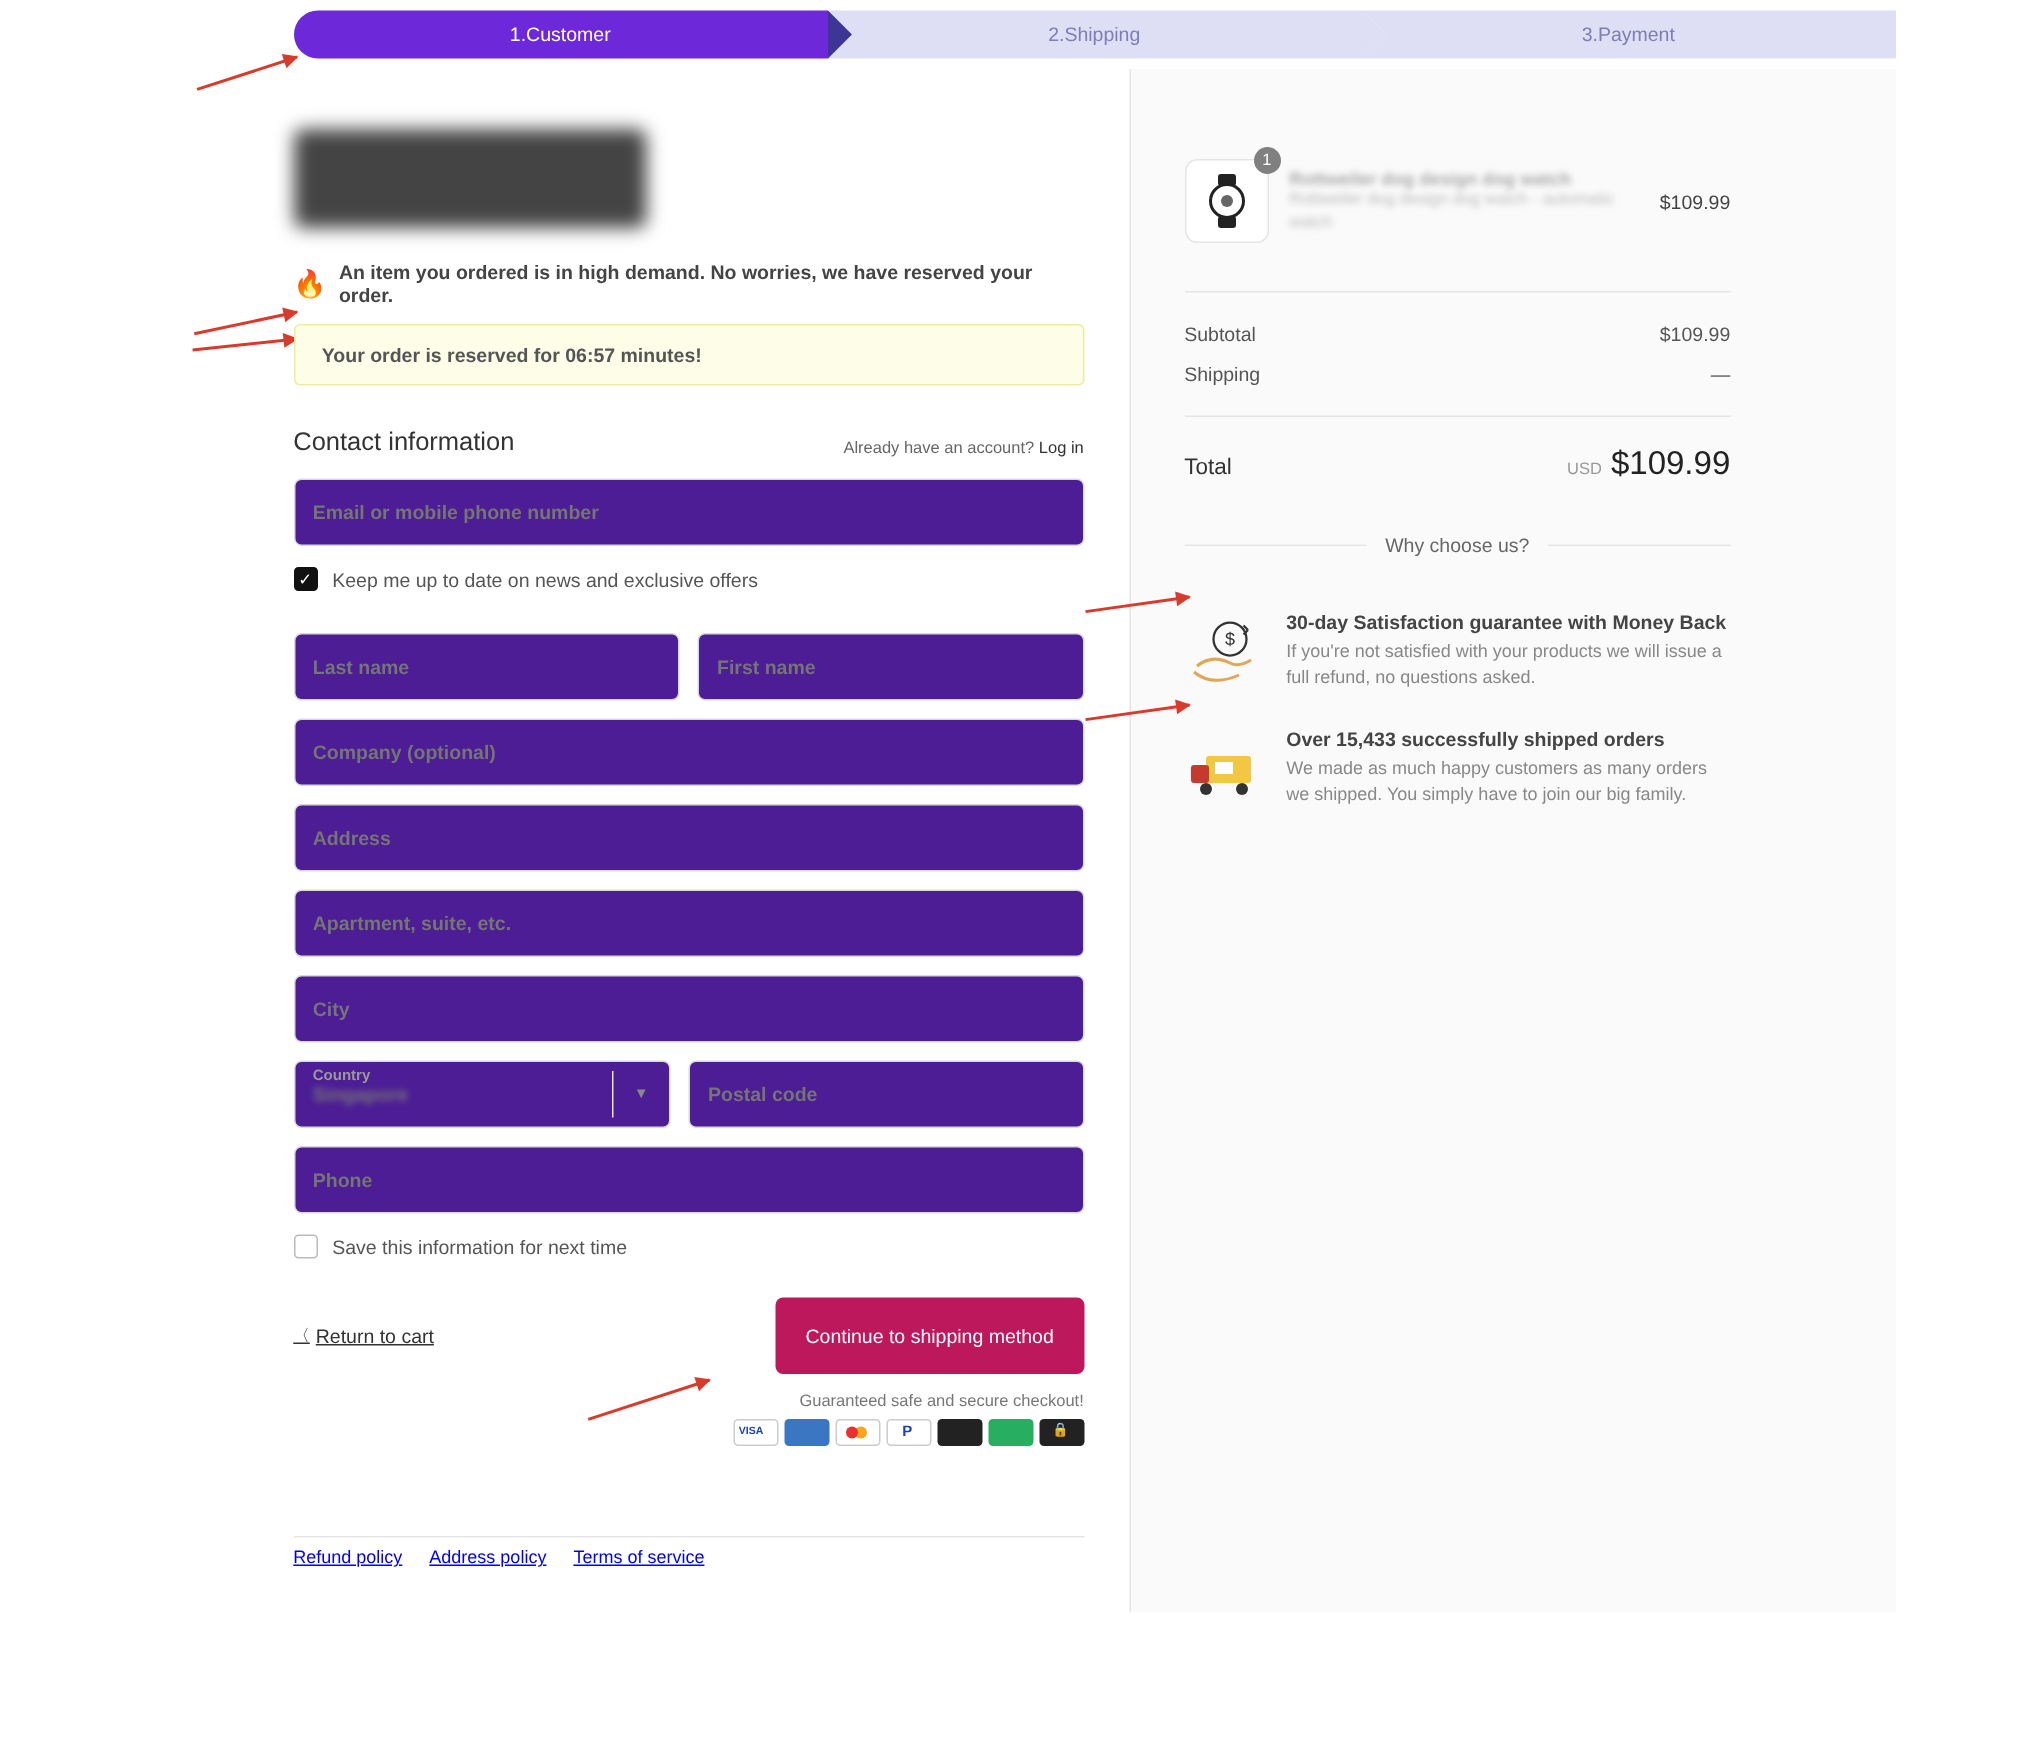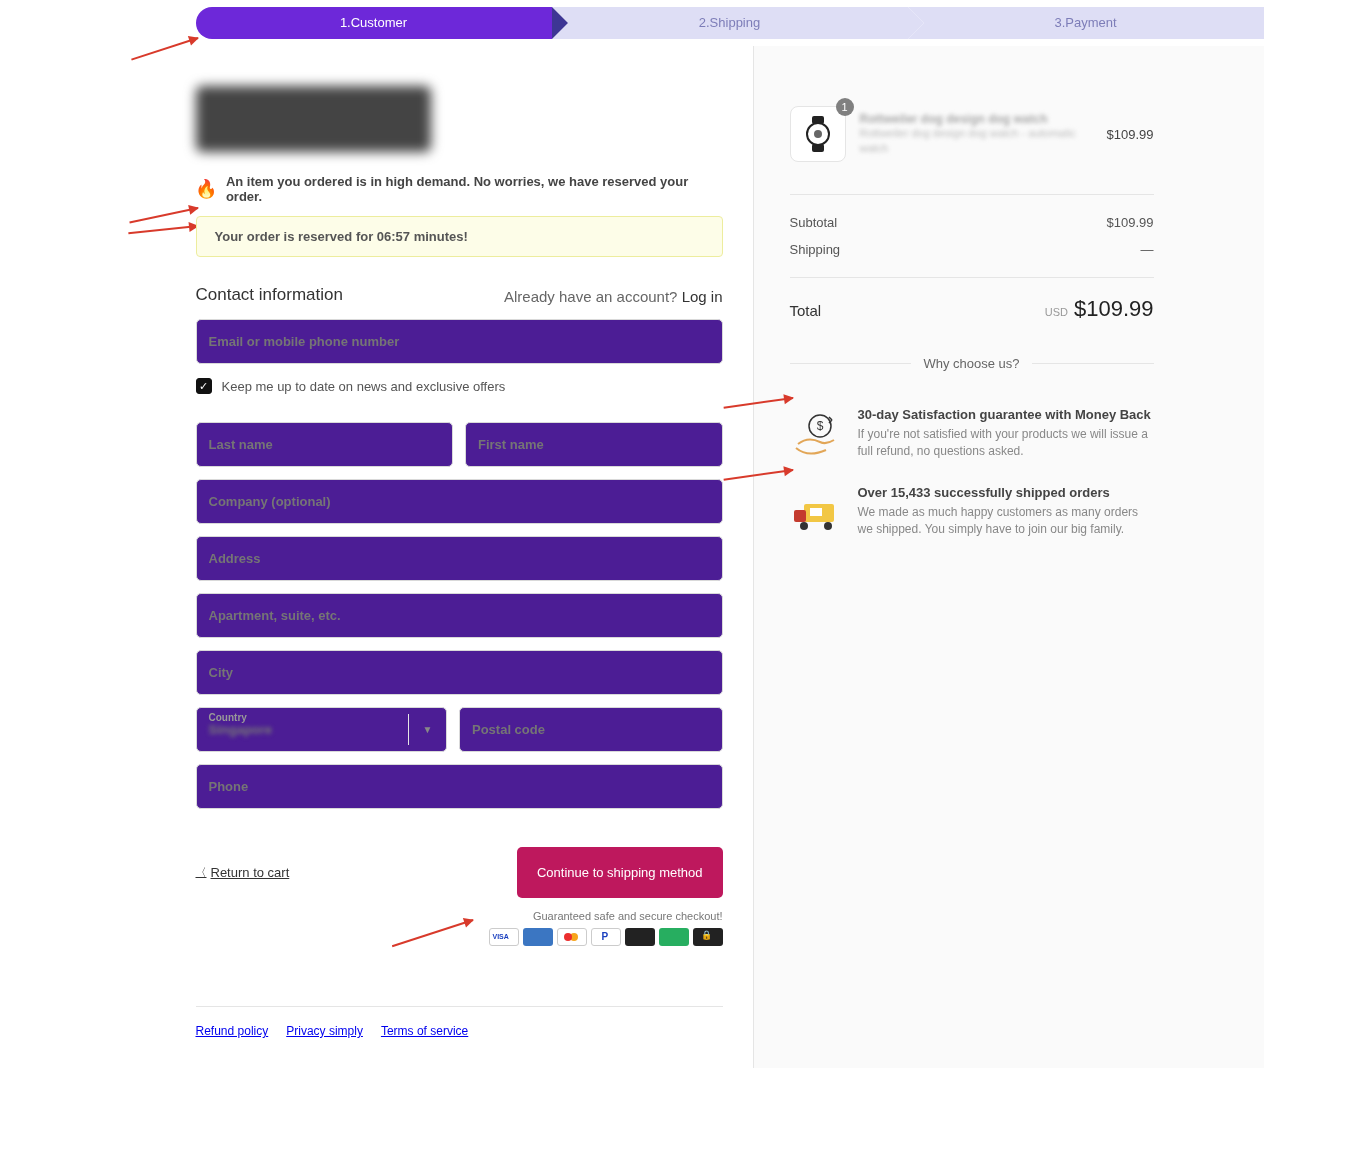--- a/index.html
+++ b/index.html
@@ -76,21 +76,21 @@
     border: 1px solid #eded9e;
     border-radius: 4px;
     padding: 12px 18px;
     font-size: 13px;
     font-weight: 600;
     color: #555;
     margin-bottom: 28px;
   }
   .section-head { display: flex; justify-content: space-between; align-items: flex-end; margin-bottom: 14px; }
   .section-head h2 { font-size: 17px; font-weight: 500; color: #333; }
-  .login-hint { font-size: 15px; color: #666; }
+  .login-hint { font-size: 11px; color: #666; }
   .login-hint a { color: #333; font-weight: 500; text-decoration: none; }
 
   .field {
     width: 100%;
     border: 1px solid #d9d9d9;
     border-radius: 5px;
     padding: 14px 12px;
     font-size: 13px;
     color: #999;
     background: #4c1d95;
@@ -143,21 +143,21 @@
   .pi-amex { background:#3b76c2; }
   .pi-mc { background:#fff; border:1px solid #ccc; position:relative; }
   .pi-mc::after { content:""; position:absolute; width:8px;height:8px;border-radius:50%; background:#eb2e2e; top:4px; left:6px; box-shadow:6px 0 0 #f7a51c; }
   .pi-pp { background:#fff; border:1px solid #ccc; position:relative; }
   .pi-pp::after{content:"P";font-size:10px;font-weight:700;color:#1a3fbf;position:absolute;top:2px;left:10px;}
   .pi-disc { background:#222; }
   .pi-shop { background:#27ae60; }
   .pi-lock { background:#222; position:relative; }
   .pi-lock::after{content:"\1F512";font-size:9px;color:#fff;position:absolute;top:2px;left:9px;}
 
-  .footer-links { border-top: 1px solid #e5e5e5; margin-top: 60px; padding-top: 17px; display: flex; gap: 18px; font-size: 12px; color: #666; }
+  .footer-links { border-top: 1px solid #e5e5e5; margin-top: 60px; padding-top: 6px; display: flex; gap: 18px; font-size: 12px; color: #666; }
 
   
   .cart-row { display: flex; align-items: center; gap: 14px; margin-bottom: 32px; }
   .thumb-wrap { position: relative; }
   .thumb {
     width: 56px; height: 56px; border: 1px solid #e5e5e5; border-radius: 8px;
     background: #fff; display: flex; align-items: center; justify-content: center;
   }
   .thumb svg { width: 40px; height: 40px; }
   .qty-badge {
@@ -261,20 +261,24 @@
           <div style="flex:1;">
             <div class="mini">Country</div>
             <div class="val">Singapore</div>
           </div>
           <div class="caret-box">▼</div>
         </div>
         <input class="field" placeholder="Postal code" style="">
       </div>
       <input class="field" placeholder="Phone" style="">
 
+      <label class="checkrow" style="margin-bottom:0;">
+        <span class="chk"></span>
+        <span>Save this information for next time</span>
+      </label>
 
       <div class="actions">
         <a class="return" href="#">
           <span class="car">〈</span>
           <span>Return to cart</span>
         </a>
         <button class="continue-btn">Continue to shipping method</button>
       </div>
 
       <div class="secure-line">Guaranteed safe and secure checkout!</div>
@@ -283,21 +287,21 @@
         <span class="pi-amex"></span>
         <span class="pi-mc"></span>
         <span class="pi-pp"></span>
         <span class="pi-disc"></span>
         <span class="pi-shop"></span>
         <span class="pi-lock"></span>
       </div>
 
       <div class="footer-links">
         <a href="#">Refund policy</a>
-        <a href="#">Privacy simply</a>
+        <a href="#">Address policy</a>
         <a href="#">Terms of service</a>
       </div>
     </div>
 
     <div class="right">
       <div class="cart-row">
         <div class="thumb-wrap">
           <div class="thumb">
             <svg viewBox="0 0 40 40">
               <rect x="14" y="2" width="12" height="8" rx="2" fill="#222"></rect>

